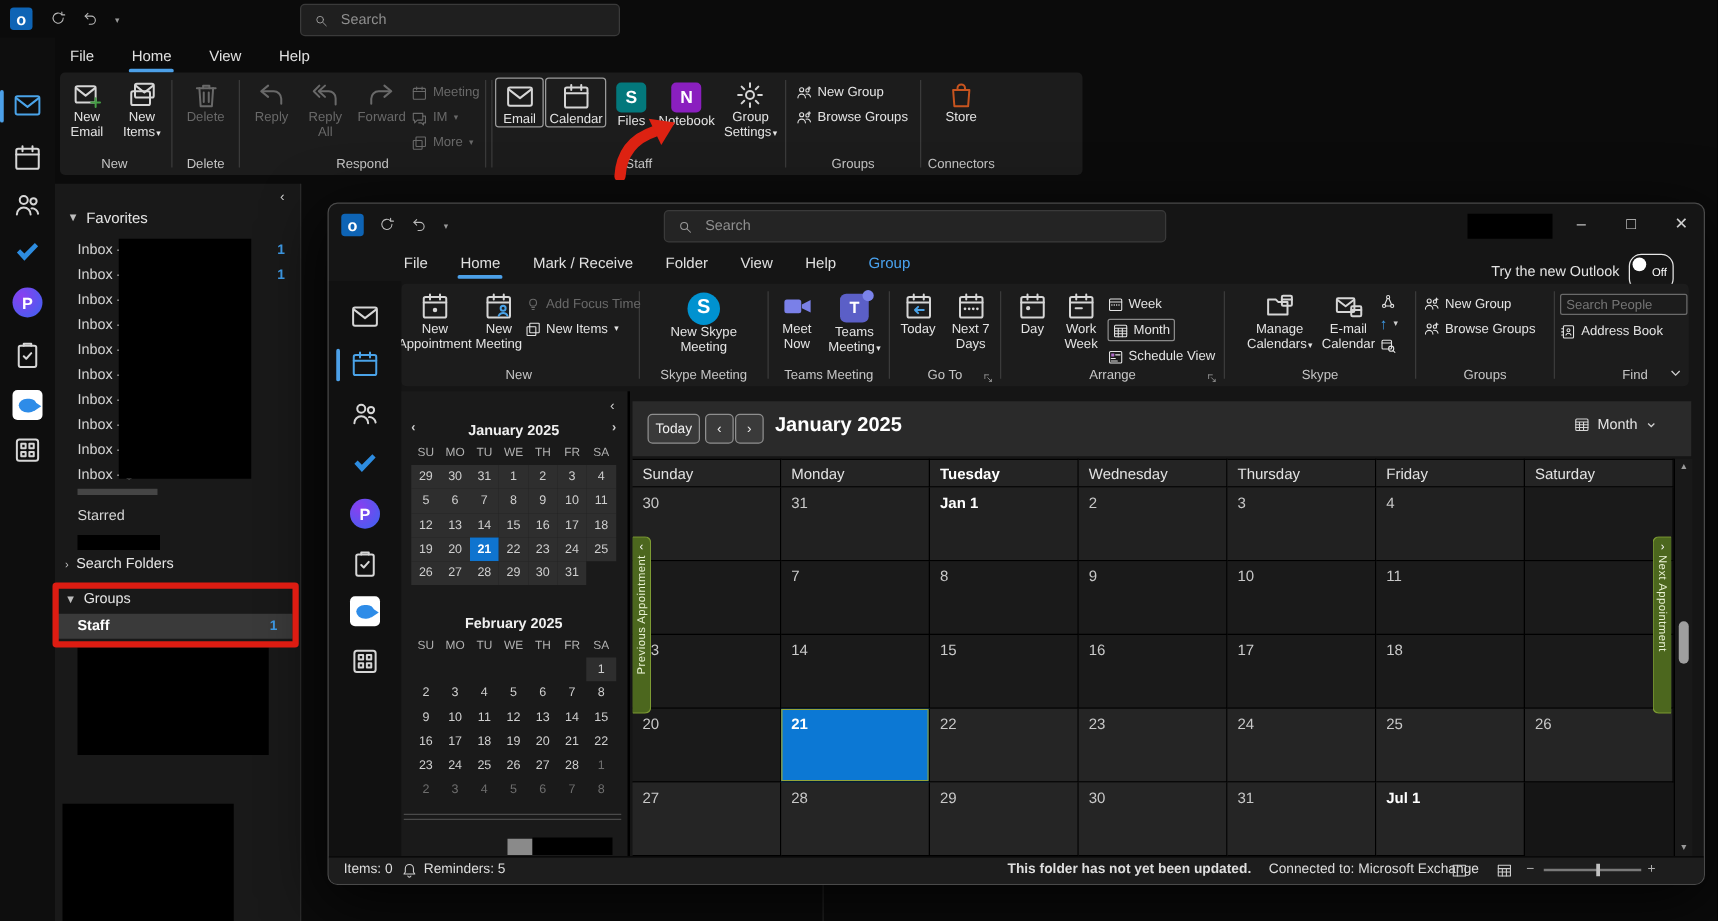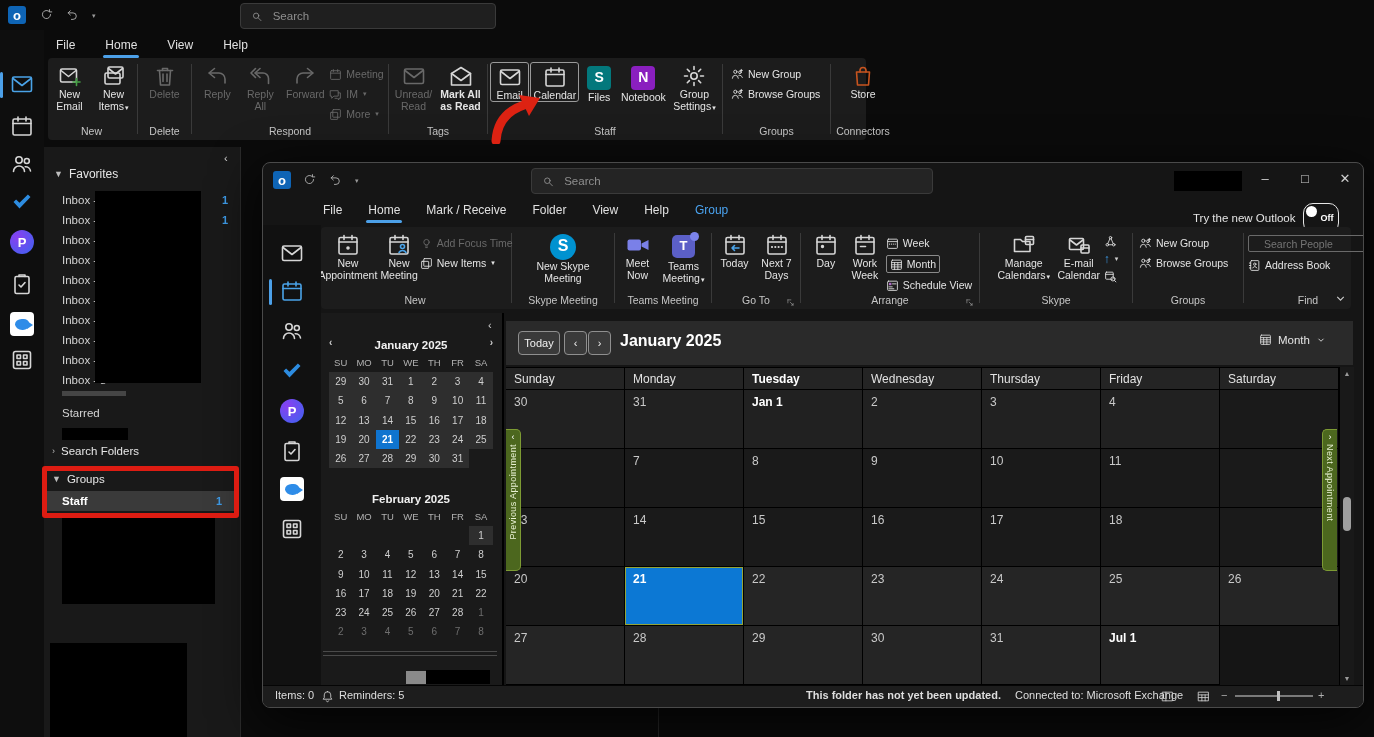--- a/index.html
+++ b/index.html
@@ -76,21 +76,21 @@
   .fp-row{position:absolute;left:0;width:100%;height:20px;display:flex;align-items:center;}
   .fp-label{margin-left:18px;color:#d4d4d4;}
   .fp-count{position:absolute;right:12px;color:#3e9ae6;font-weight:700;font-size:11px;}
   .redact{position:absolute;background:#000;z-index:30;}
 
   
   #inner-window{left:262px;top:162px;width:1100px;height:544px;background:#151515;border:1px solid #4a4a4a;
     border-radius:8px;box-shadow:0 12px 50px rgba(0,0,0,.8);z-index:20;overflow:hidden;}
   .winbtn{color:#cfcfcf;font-size:13px;width:24px;text-align:center;}
   .toggle{width:36px;height:30px;border:1.5px solid #e6e6e6;border-radius:10px;position:relative;display:flex;
-    align-items:center;justify-content:flex-end;padding-right:5px;box-sizing:border-box;font-size:9px;color:#fff;font-weight:bold;}
+    align-items:center;justify-content:flex-end;padding-right:5px;box-sizing:border-box;font-size:9px;color:#fff;}
   .toggle::before{content:"";position:absolute;left:2px;top:2px;width:11px;height:11px;border-radius:50%;background:#fff;}
 
   
   .mini-title{display:flex;align-items:center;justify-content:center;font-size:11.5px;font-weight:700;color:#f0f0f0;height:16px;position:relative;}
   .mini-nav{position:absolute;top:0;font-size:10px;color:#cfcfcf;}
   .mini-grid{display:grid;grid-template-columns:repeat(7,23.4px);}
   .mc{height:19.2px;line-height:19.2px;text-align:center;font-size:10px;color:#cfcfcf;}
   .mc.hd{color:#b2b2b2;font-size:9.5px;}
   .mc.mr{background:#2e2e2e;}
   .mc.sel{background:#0f74cf;color:#fff;font-weight:700;}
@@ -269,43 +269,20 @@
                 </svg>
               </span>
             <span>More</span>
               <span class="caret">▾</span>
           </div>
         </div>
       </div>
       <div class="rlabel">Respond</div>
     </div>
     <div class="rdiv"></div>
-    <div class="rgroup" style="width:94px;">
-      <div class="ritems">
-        <div class="bb dis" style="width:42px;">
-          <span class="bi ic dis" style="display: inline-flex; width: 24px; height: 24px;">
-              <svg viewBox="0 0 24 24" width="24" height="24" fill="none" stroke="currentColor" stroke-width="1.6" stroke-linecap="round" stroke-linejoin="round" style="width:100%;height:100%;">
-                <rect x="2.5" y="5" width="19" height="14.5" rx="1.5"></rect>
-                <path d="m3 6.5 9 7 9-7"></path>
-              </svg>
-            </span>
-          <span>Unread/ Read</span>
-        </div>
-        <div class="bb" style="width:46px;">
-          <span class="bi ic" style="display: inline-flex; width: 24px; height: 24px;">
-              <svg viewBox="0 0 24 24" width="24" height="24" fill="none" stroke="currentColor" stroke-width="1.6" stroke-linecap="round" stroke-linejoin="round" style="width:100%;height:100%;">
-                <path d="m2.5 9.5 9.5-6 9.5 6V21h-19z"></path>
-                <path d="m2.5 9.5 9.5 7 9.5-7"></path>
-              </svg>
-            </span>
-          <span style="font-weight:700;">Mark All as Read</span>
-        </div>
-      </div>
-      <div class="rlabel">Tags</div>
-    </div>
     <div class="rdiv"></div>
     <div class="rgroup" style="width:230px;">
       <div class="ritems">
         <div class="bb boxed" style="width:36px;">
           <span class="bi ic" style="display: inline-flex; width: 24px; height: 24px;">
               <svg viewBox="0 0 24 24" width="24" height="24" fill="none" stroke="currentColor" stroke-width="1.6" stroke-linecap="round" stroke-linejoin="round" style="width:100%;height:100%;">
                 <rect x="2.5" y="5" width="19" height="14.5" rx="1.5"></rect>
                 <path d="m3 6.5 9 7 9-7"></path>
               </svg>
             </span>
@@ -817,21 +794,21 @@
               <span>Browse Groups</span>
             </div>
           </div>
         </div>
         <div class="rlabel">Groups</div>
       </div>
       <div class="rdiv"></div>
       <div class="rgroup" style="width:124px;">
         <div class="ritems" style="justify-content:flex-start;padding-left:2px;">
           <div class="col" style="gap:5px;">
-            <input style="width: 92px; height: 15px; background: transparent; border: 1px solid rgb(106, 106, 106); border-radius: 2px; color: rgb(154, 154, 154); font-size: 10.5px; padding: 0px 15px;" placeholder="Search People">
+            <input style="width: 92px; height: 15px; background: transparent; border: 1px solid rgb(106, 106, 106); border-radius: 2px; color: rgb(154, 154, 154); font-size: 10.5px; padding: 0px 4px;" placeholder="Search People">
             <div class="sm ic13">
               <span style="display: inline-flex; width: 13px; height: 13px;">
                   <svg viewBox="0 0 24 24" width="24" height="24" fill="none" stroke="currentColor" stroke-width="1.6" stroke-linecap="round" stroke-linejoin="round" style="width:100%;height:100%;">
                     <rect x="5" y="3" width="15" height="18" rx="1.5"></rect>
                     <circle cx="12.5" cy="9.5" r="2.2"></circle>
                     <path d="M8.8 16.5a4 4 0 0 1 7.4 0"></path>
                     <path d="M2.5 7.5H5M2.5 12H5M2.5 16.5H5"></path>
                   </svg>
                 </span>
               <span>Address Book</span>

